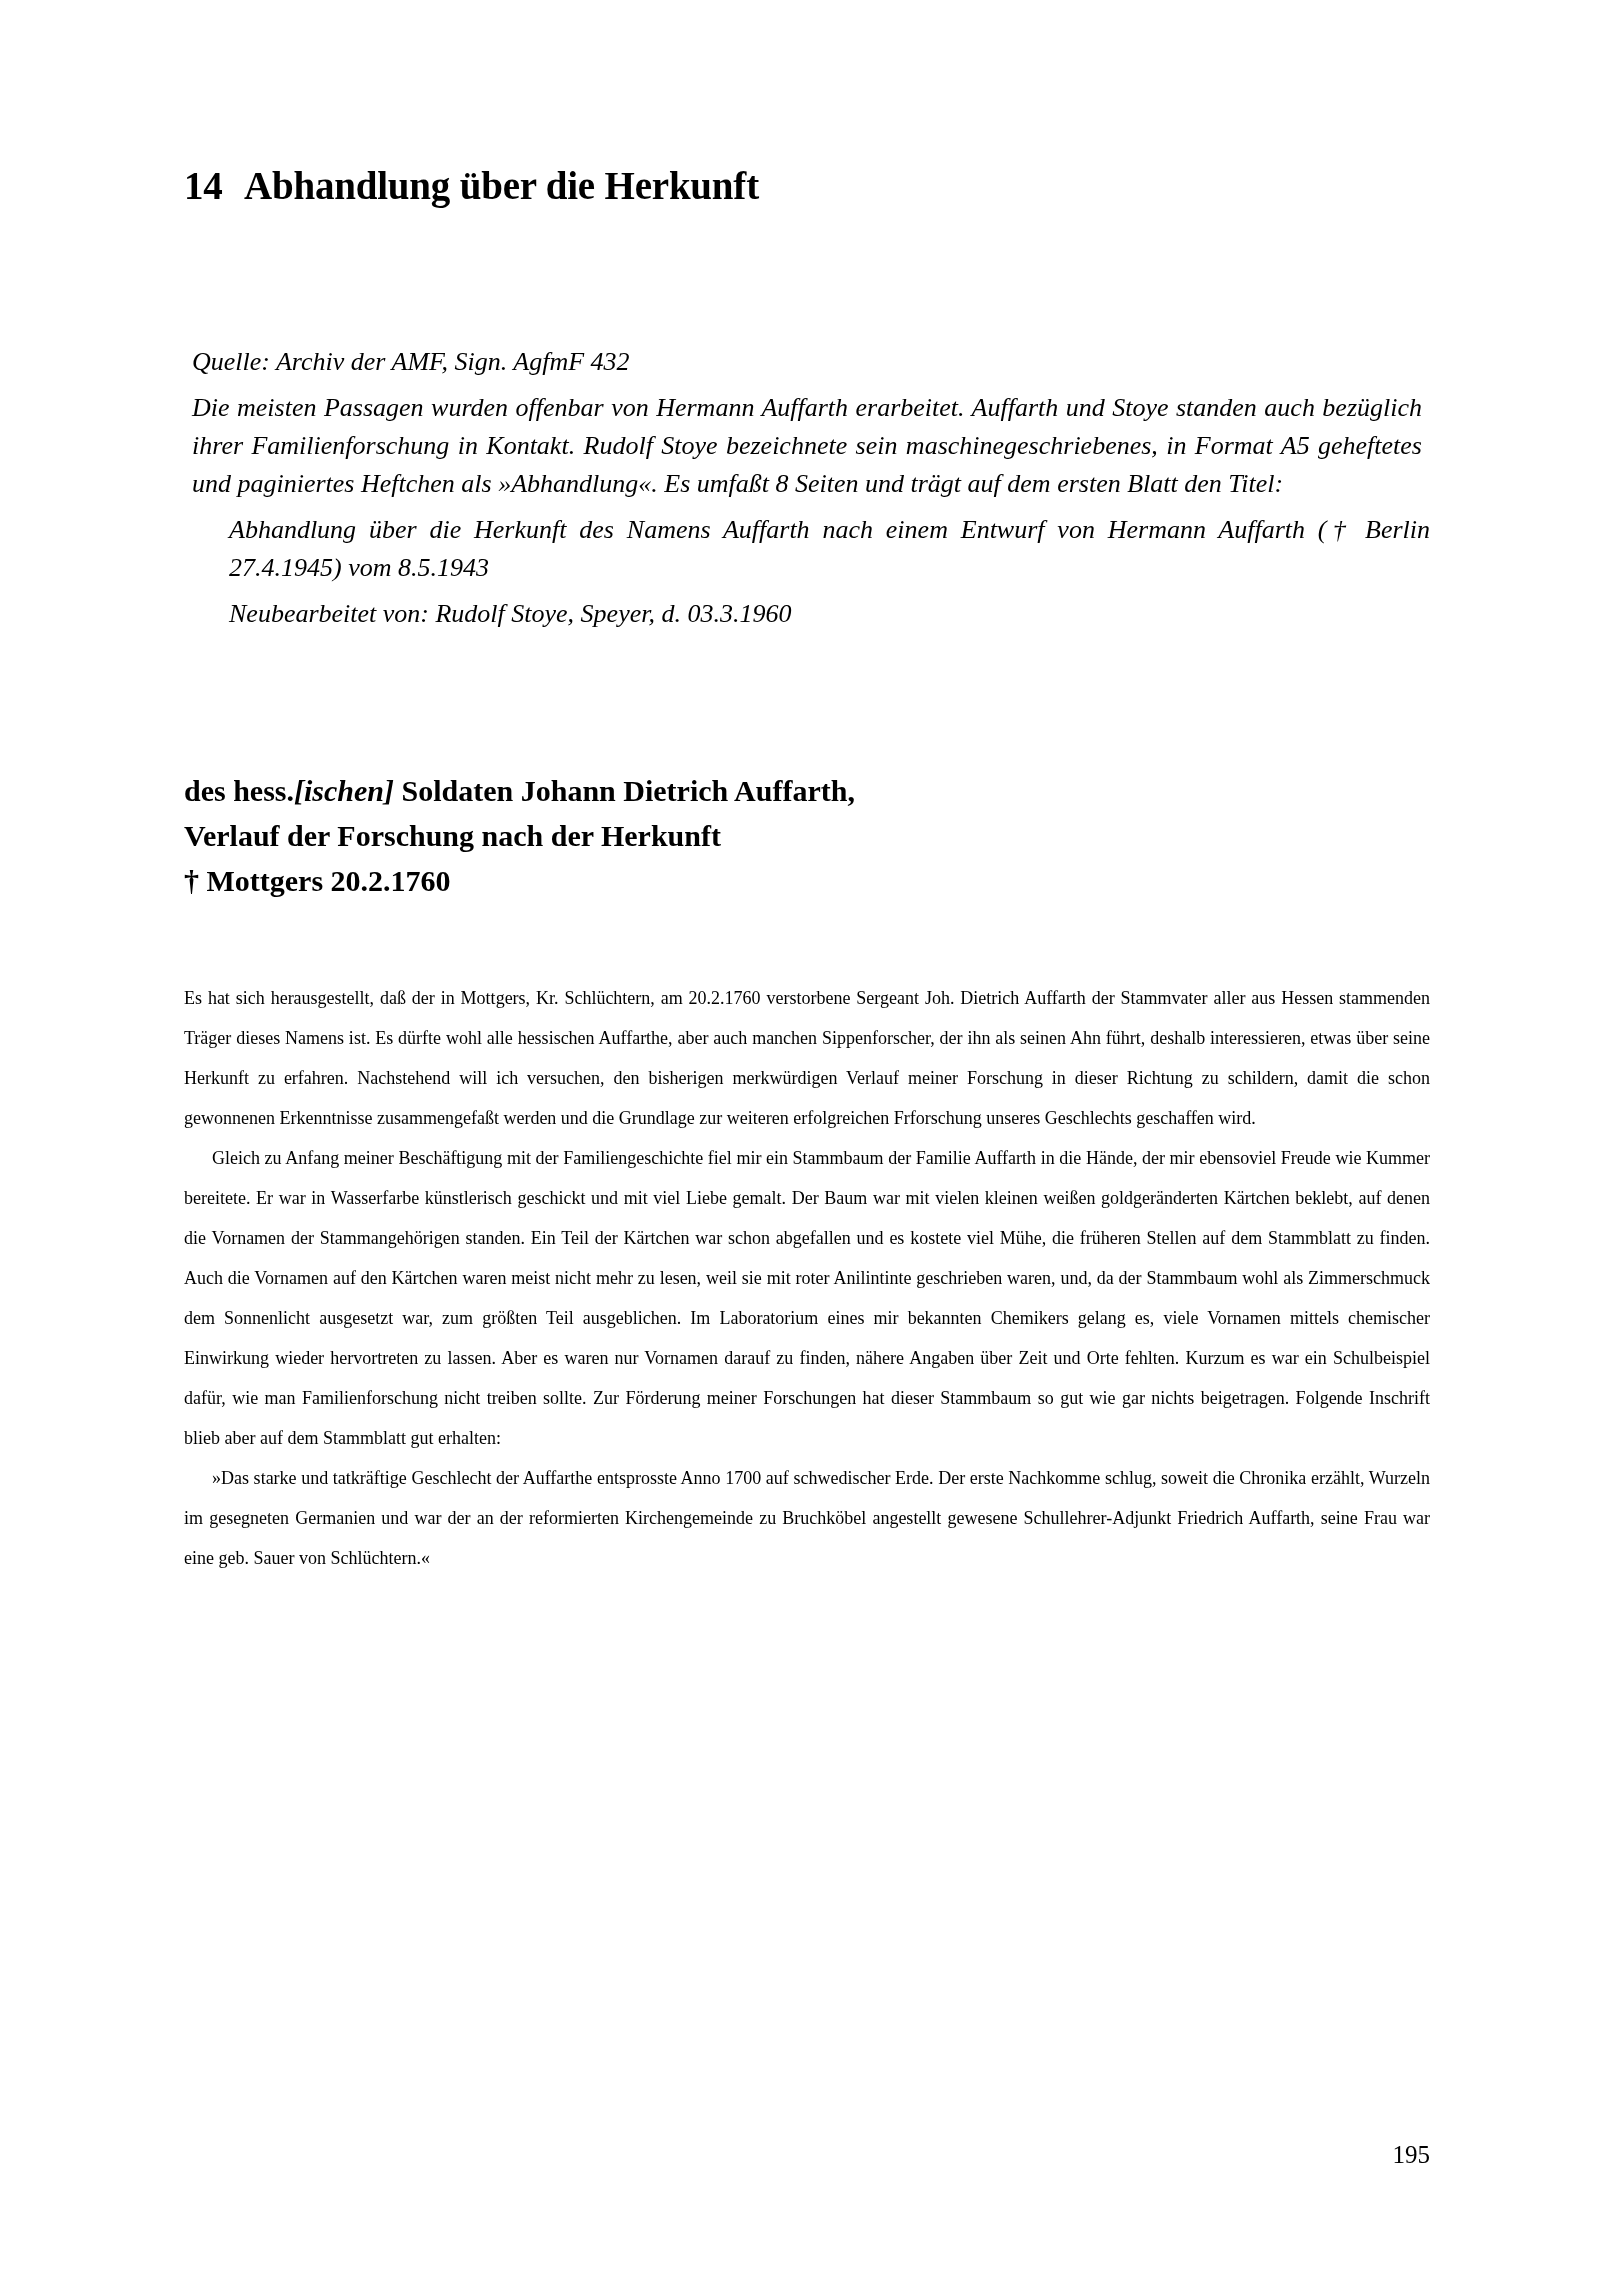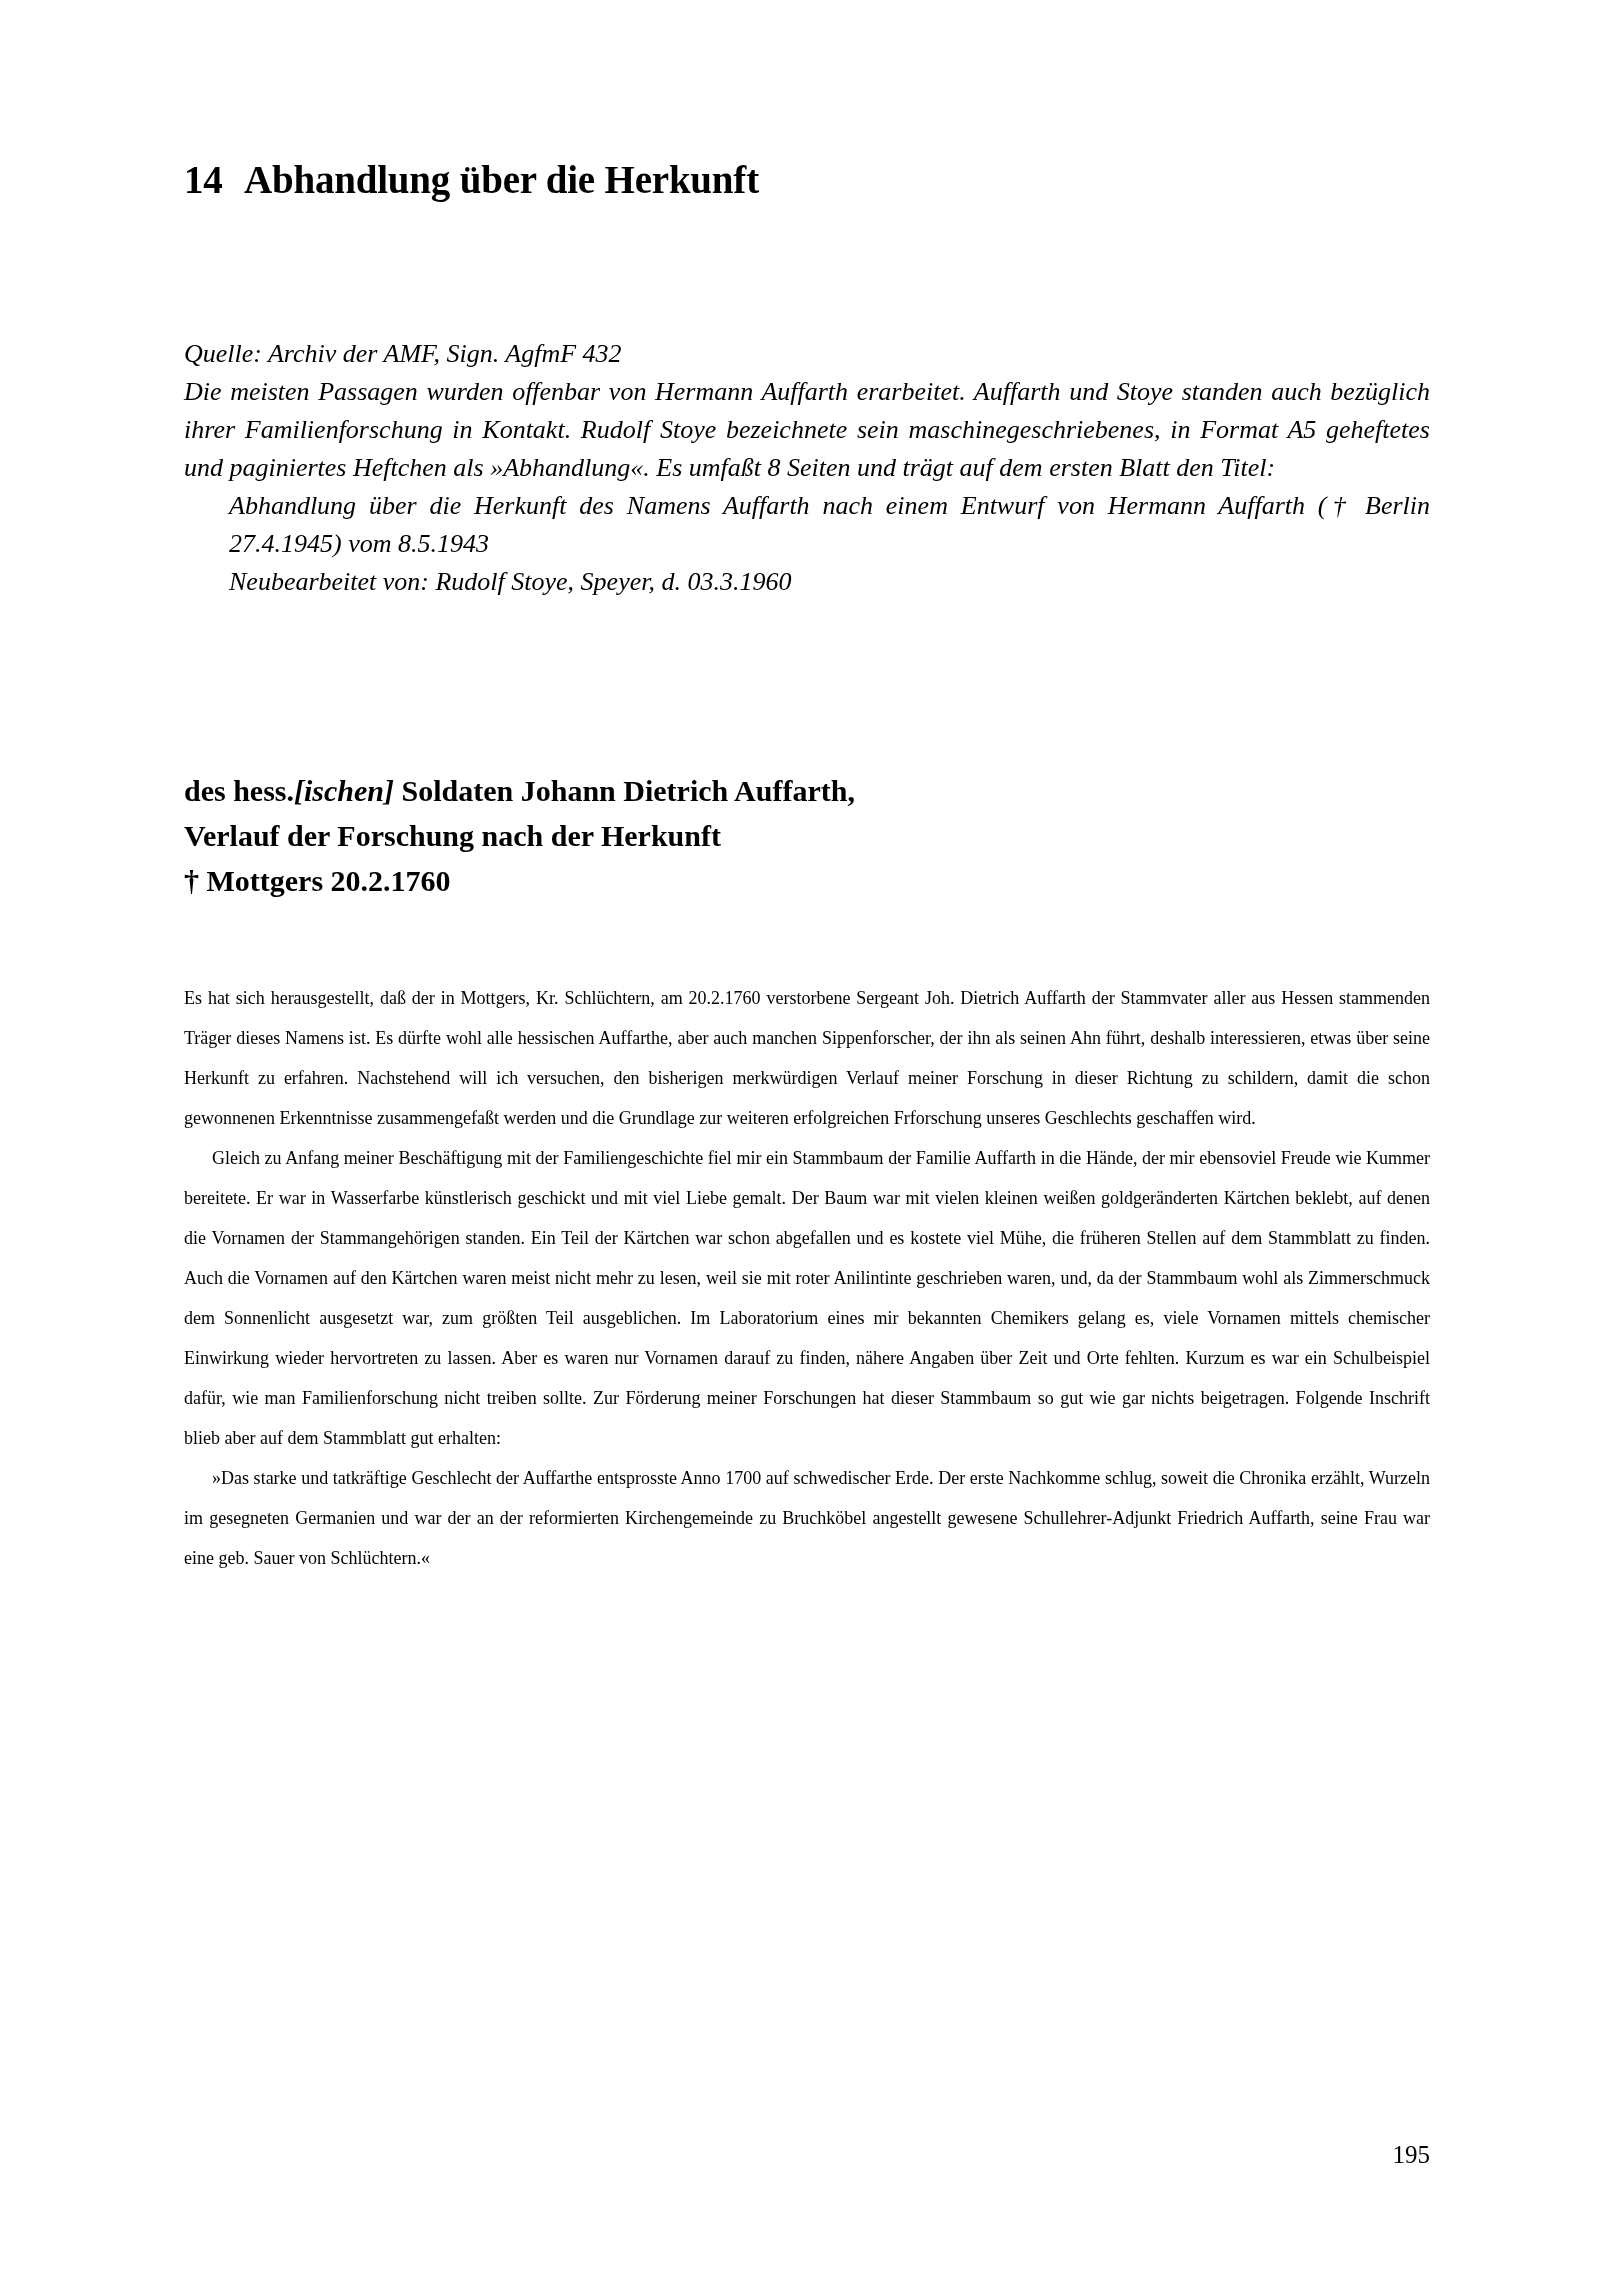--- a/index.html
+++ b/index.html
@@ -38,41 +38,42 @@
     top: 154px;
     font-weight: bold;
     font-size: 39px;
     line-height: 51px;
     letter-spacing: -0.2px;
     font-family: "Liberation Serif", "DejaVu Serif", serif;
   }
   .chapter-title .ct-line {
     display: block;
     white-space: pre;
+    margin-top: 6px;
   }
   .chapter-title .ct-num {
     display: inline-block;
     width: 60px;
   }
   .chapter-title .ct-indent {
     display: inline-block;
     width: 60px;
   }
 
   
   .source-block {
     top: 335px;
     font-style: italic;
     font-size: 26px;
     line-height: 38px;
     text-align: justify;
     text-justify: inter-word;
   }
   .source-block p {
-    margin: 0;
+    margin: 8px;
   }
   .indent-quote {
     margin-left: 45px !important;
     width: 1201px;
   }
 
   
   .section-heading {
     top: 768px;
     font-weight: bold;

